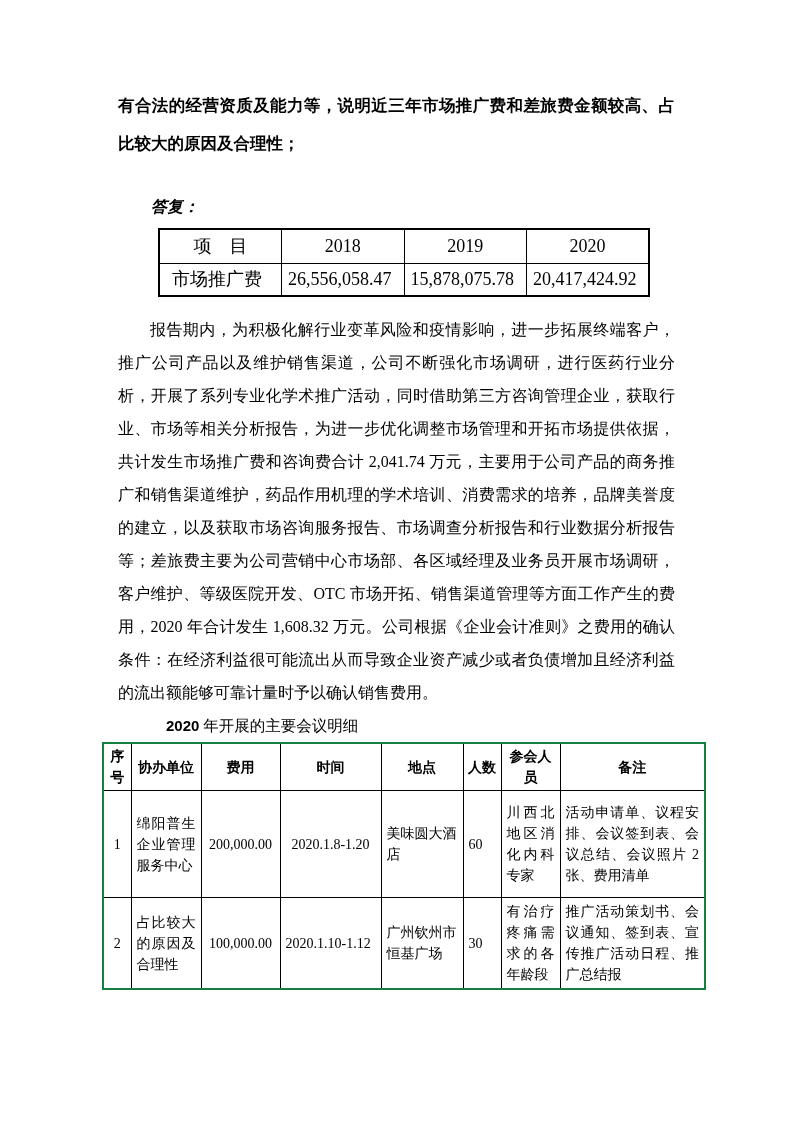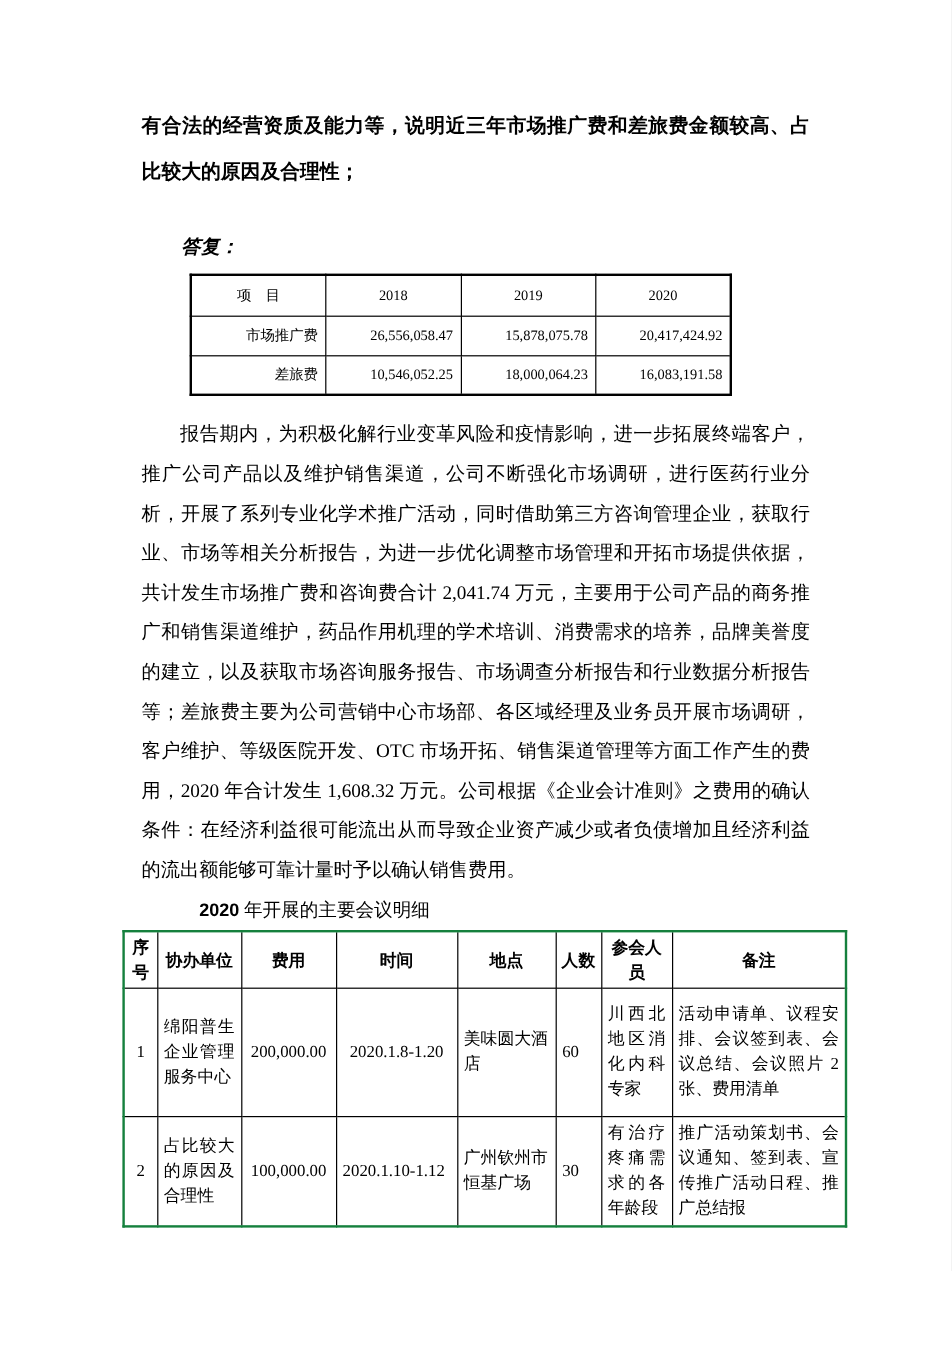--- a/index.html
+++ b/index.html
@@ -32,34 +32,34 @@
   .intro-line {
     margin-top:4px;
     margin-left:33px;
     font-size:16px;
     line-height:30px;
   }
   table { border-collapse:collapse; table-layout:fixed; }
   .expense-table {
     margin-top:6px;
     margin-left:40px;
-    width:452px;
-    font-size:12px;
+    width:492px;
+    font-size:18px;
     border:2px solid #000;
   }
   .expense-table th, .expense-table td {
     border:1px solid #000;
     height:33px;
     vertical-align:middle;
     padding:0 6px;
     font-weight:normal;
   }
   .expense-table th { text-align:center; height:34px; }
-  .expense-table td.cell-label { text-align:right; padding-left:12px; }
-  .expense-table td.cell-num { text-align:right; }
+  .expense-table td.cell-label { text-align:left; padding-left:12px; }
+  .expense-table td.cell-num { text-align:left; }
   .body-para {
     margin-top:16px;
     font-size:16px;
     line-height:33px;
     text-align:justify;
     text-indent:32px;
   }
   .meeting-heading {
     margin-top:0;
     padding-left:48px;
@@ -132,26 +132,20 @@
         <th>2020</th>
       </tr>
     </thead>
     <tbody>
       <tr>
         <td class="cell-label">市场推广费</td>
         <td class="cell-num">26,556,058.47</td>
         <td class="cell-num">15,878,075.78</td>
         <td class="cell-num">20,417,424.92</td>
       </tr>
-      <tr>
-        <td class="cell-label">差旅费</td>
-        <td class="cell-num">10,546,052.25</td>
-        <td class="cell-num">18,000,064.23</td>
-        <td class="cell-num">16,083,191.58</td>
-      </tr>
     </tbody>
   </table>
 
   <p class="body-para">报告期内，为积极化解行业变革风险和疫情影响，进一步拓展终端客户，推广公司产品以及维护销售渠道，公司不断强化市场调研，进行医药行业分析，开展了系列专业化学术推广活动，同时借助第三方咨询管理企业，获取行业、市场等相关分析报告，为进一步优化调整市场管理和开拓市场提供依据，共计发生市场推广费和咨询费合计 2,041.74 万元，主要用于公司产品的商务推广和销售渠道维护，药品作用机理的学术培训、消费需求的培养，品牌美誉度的建立，以及获取市场咨询服务报告、市场调查分析报告和行业数据分析报告等；差旅费主要为公司营销中心市场部、各区域经理及业务员开展市场调研，客户维护、等级医院开发、OTC 市场开拓、销售渠道管理等方面工作产生的费用，2020 年合计发生 1,608.32 万元。公司根据《企业会计准则》之费用的确认条件：在经济利益很可能流出从而导致企业资产减少或者负债增加且经济利益的流出额能够可靠计量时予以确认销售费用。</p>
 
   <p class="meeting-heading"><span class="year">2020</span><span> 年开展的主要会议明细</span></p>
 
   <table class="meeting-table">
     <colgroup>
       <col class="mt-col-0">

